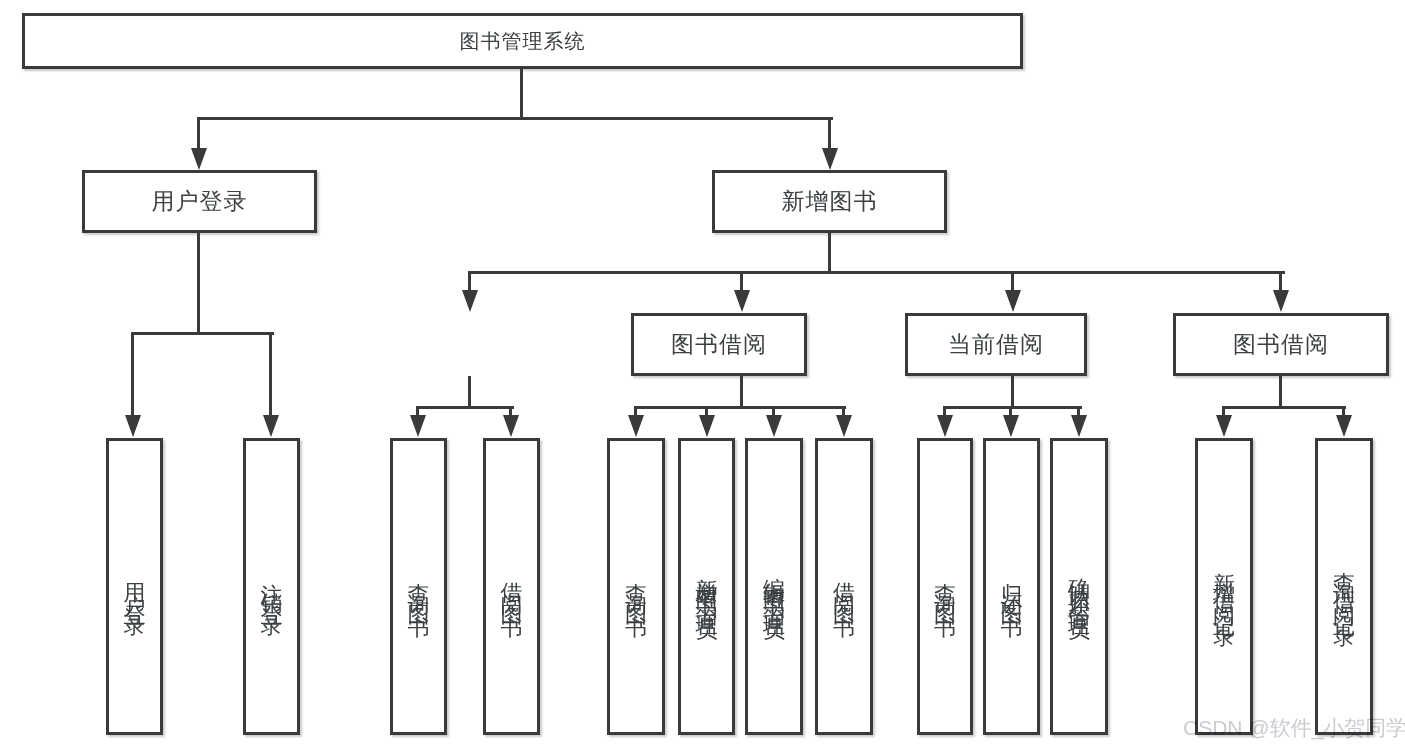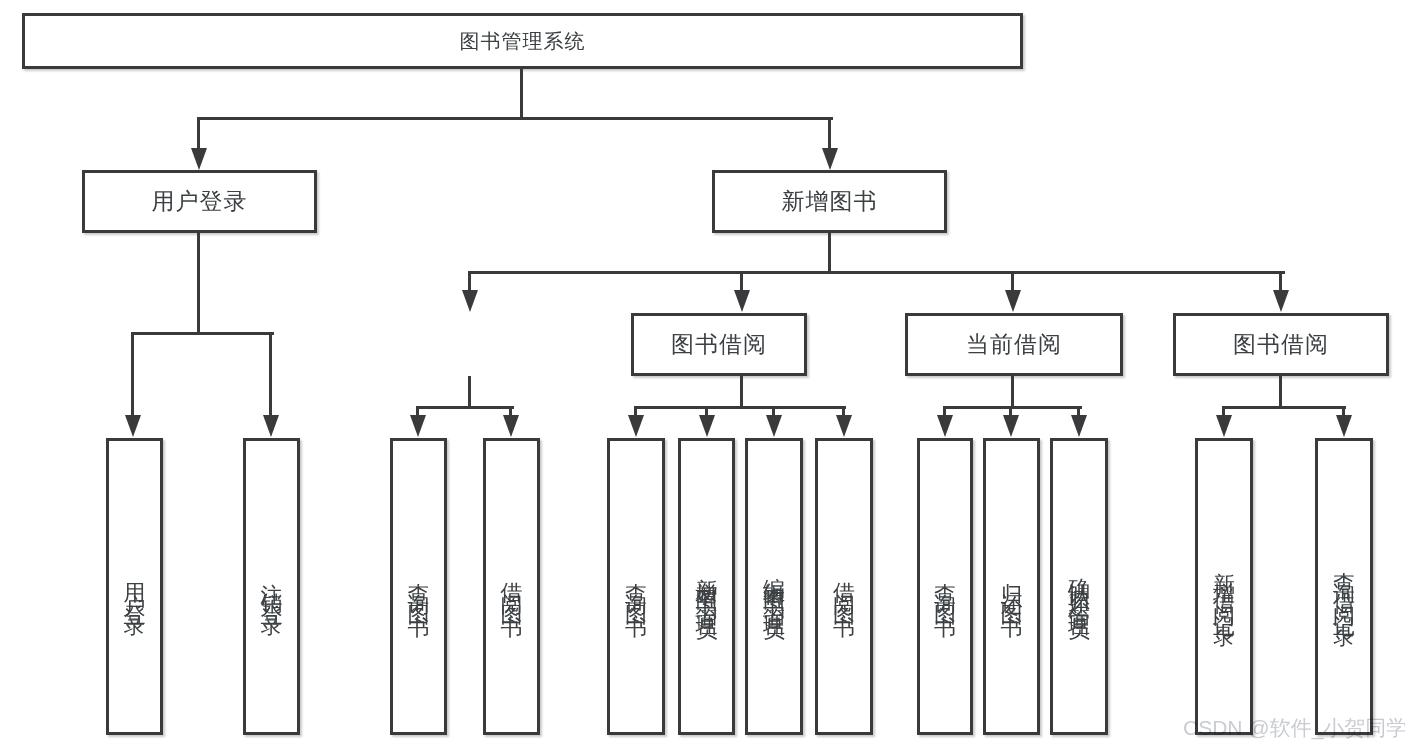--- a/index.html
+++ b/index.html
@@ -46,21 +46,21 @@
 
   <div class="box hbox" style="left:712px; top:170px; width:235px; height:63px;">
     <span>新增图书</span>
   </div>
 
 
   <div class="box hbox" style="left:631px; top:313px; width:176px; height:63px;text-align:center;">
     <span>图书借阅</span>
   </div>
 
-  <div class="box hbox" style="left:905px; top:313px; width:218px; height:63px;text-align:center;">
+  <div class="box hbox" style="left:905px; top:313px; width:182px; height:63px;text-align:center;">
     <span>当前借阅</span>
   </div>
 
   <div class="box hbox" style="left:1173px; top:313px; width:216px; height:63px;">
     <span>图书借阅</span>
   </div>
 
   <div class="box vbox" style="left:106px; top:438px; width:57px; height:297px;">
     <span>用户登录</span>
   </div>

